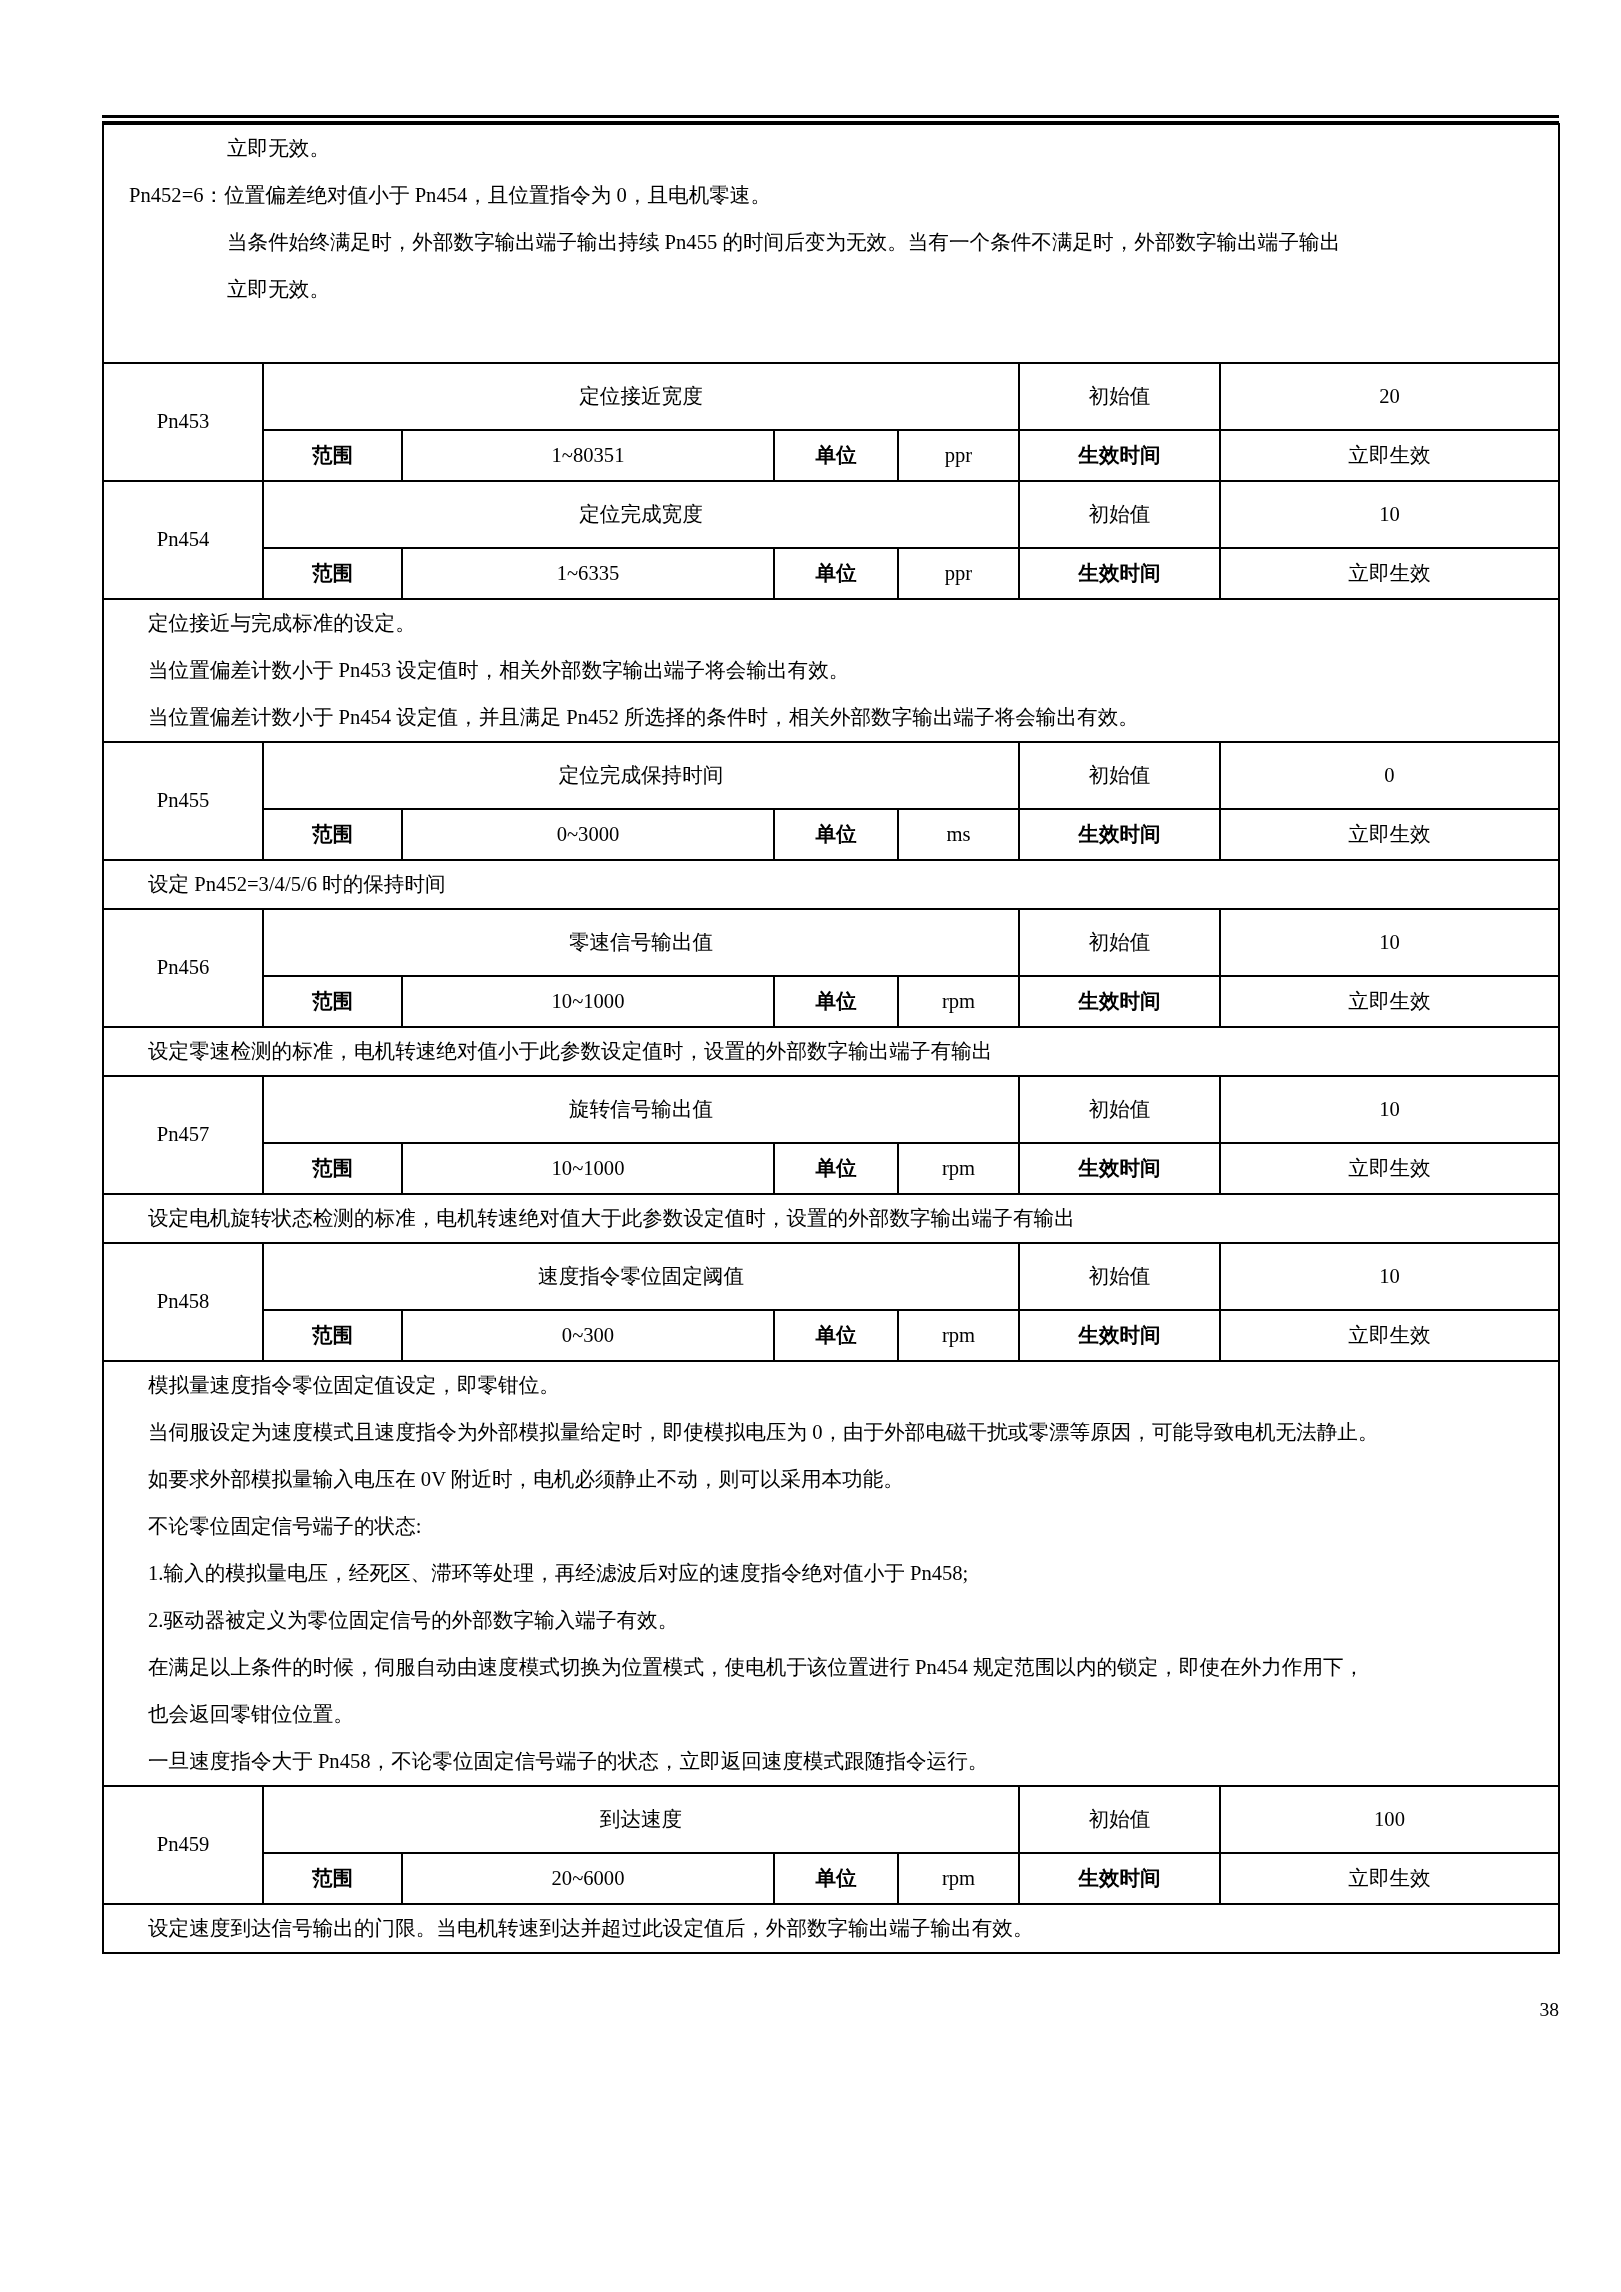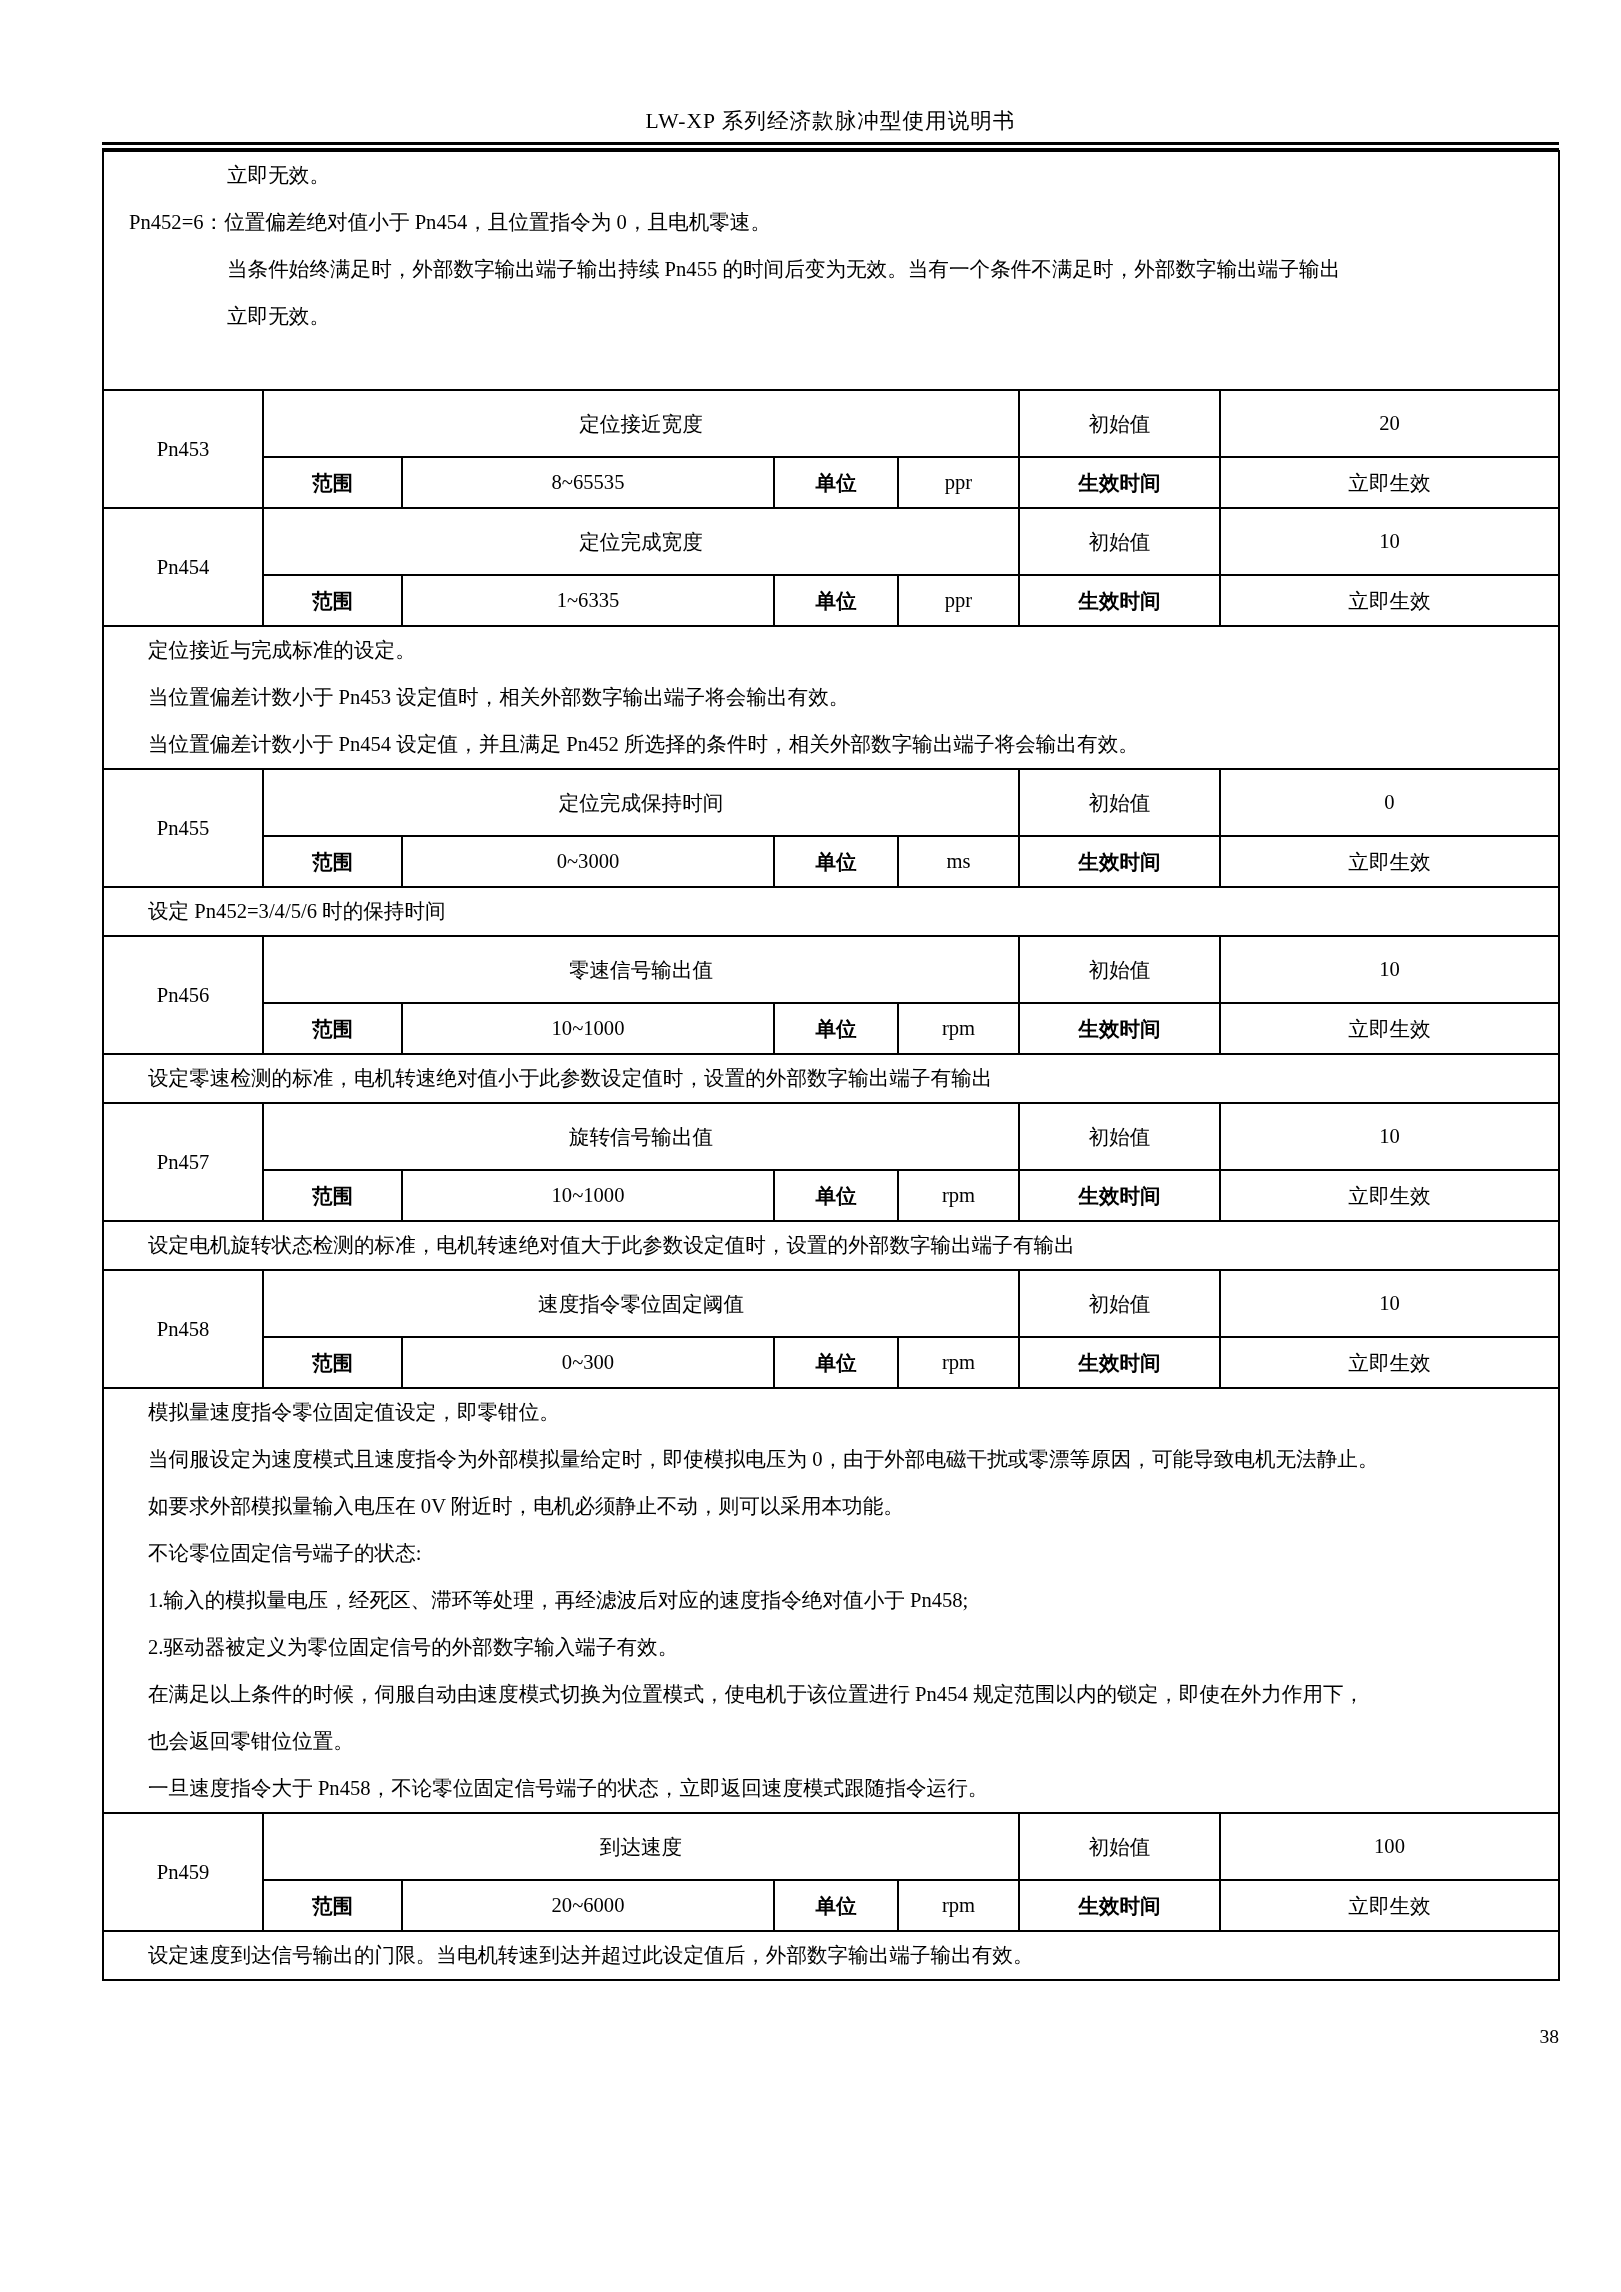--- a/index.html
+++ b/index.html
@@ -74,21 +74,20 @@
     font-size:19.6px;
   }
 </style>
 </head>
 <body>
 
 <div class="page">
   <div class="content">
 
     <div class="doc-header">
-      <div class="doc-title">LW-XP 系列经济款脉冲型使用说明书</div>
       <div class="header-rule"></div>
     </div>
 
     <table class="param-table">
       <colgroup>
         <col style="width:160px">
         <col style="width:139px">
         <col style="width:372px">
         <col style="width:124px">
         <col style="width:121px">
@@ -106,21 +105,21 @@
         </tr>
 
   <tr class="name-row">
     <td class="param-id" rowspan="2">Pn453</td>
     <td class="param-name" colspan="4">定位接近宽度</td>
     <td>初始值</td>
     <td>20</td>
   </tr>
   <tr class="range-row">
     <td class="bold-label">范围</td>
-    <td>8~65535</td>
+    <td>1~80351</td>
     <td class="bold-label">单位</td>
     <td>ppr</td>
     <td class="bold-label">生效时间</td>
     <td>立即生效</td>
   </tr>
 
   <tr class="name-row">
     <td class="param-id" rowspan="2">Pn454</td>
     <td class="param-name" colspan="4">定位完成宽度</td>
     <td>初始值</td>

